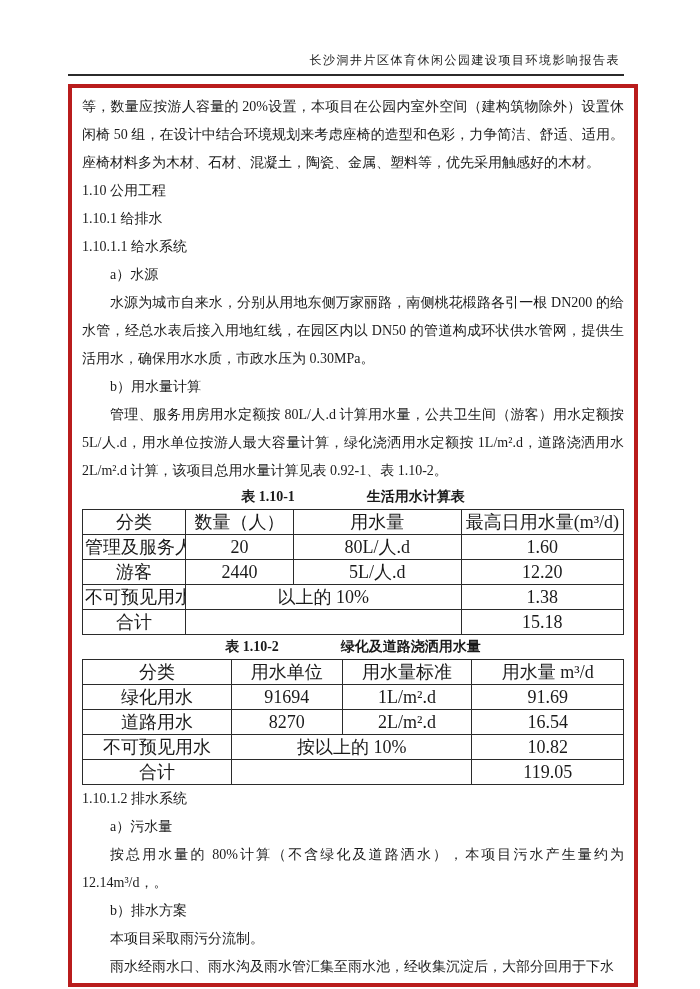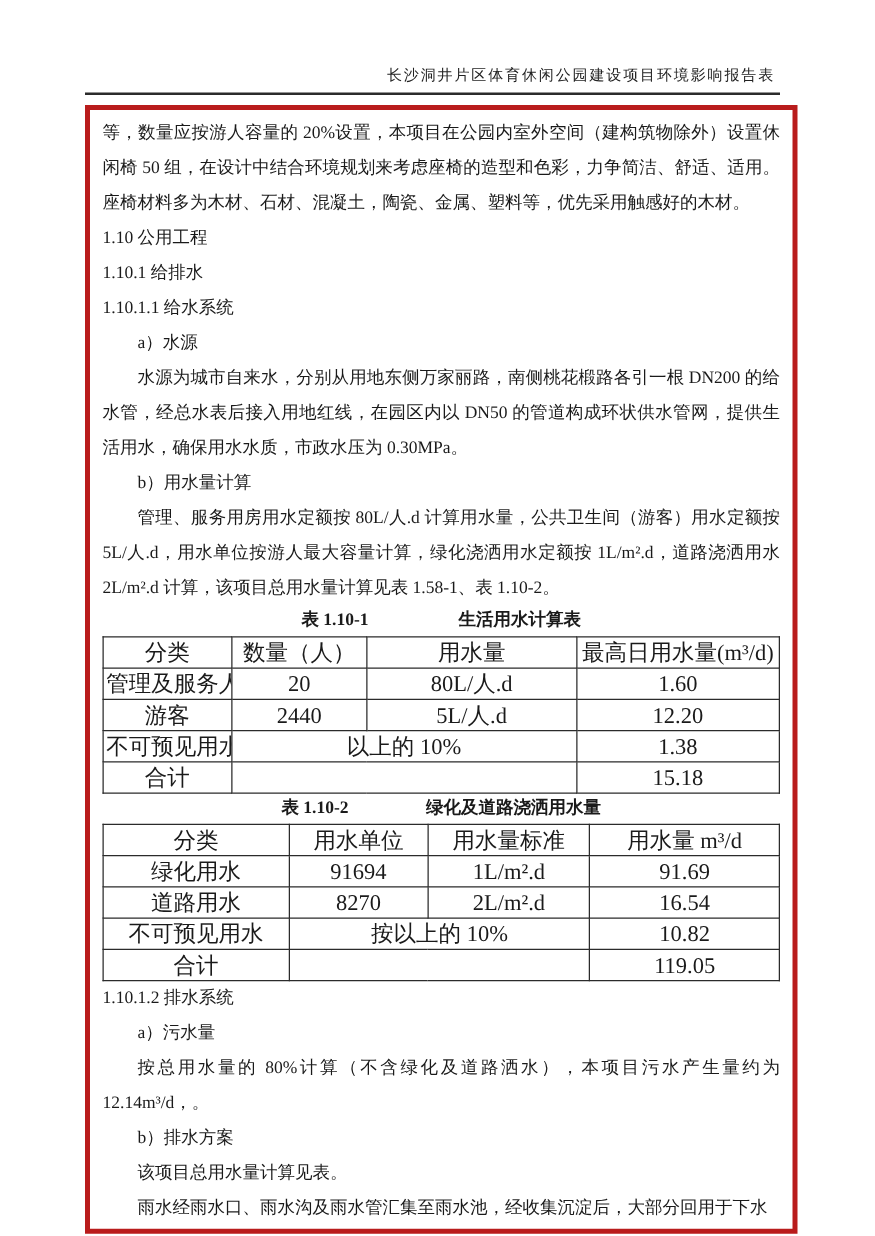--- a/index.html
+++ b/index.html
@@ -53,21 +53,21 @@
   <p class="ln">等，数量应按游人容量的 20%设置，本项目在公园内室外空间（建构筑物除外）设置休闲椅 50 组，在设计中结合环境规划来考虑座椅的造型和色彩，力争简洁、舒适、适用。座椅材料多为木材、石材、混凝土，陶瓷、金属、塑料等，优先采用触感好的木材。</p>
 
   <p class="ln">1.10 公用工程</p>
   <p class="ln">1.10.1 给排水</p>
   <p class="ln">1.10.1.1 给水系统</p>
 
   <p class="ln sub">a）水源</p>
   <p class="ln indent">水源为城市自来水，分别从用地东侧万家丽路，南侧桃花椴路各引一根 DN200 的给水管，经总水表后接入用地红线，在园区内以 DN50 的管道构成环状供水管网，提供生活用水，确保用水水质，市政水压为 0.30MPa。</p>
 
   <p class="ln sub">b）用水量计算</p>
-  <p class="ln indent">管理、服务用房用水定额按 80L/人.d 计算用水量，公共卫生间（游客）用水定额按 5L/人.d，用水单位按游人最大容量计算，绿化浇洒用水定额按 1L/m².d，道路浇洒用水 2L/m².d 计算，该项目总用水量计算见表 1.58-1、表 1.10-2。</p>
+  <p class="ln indent">管理、服务用房用水定额按 80L/人.d 计算用水量，公共卫生间（游客）用水定额按 5L/人.d，用水单位按游人最大容量计算，绿化浇洒用水定额按 1L/m².d，道路浇洒用水 2L/m².d 计算，该项目总用水量计算见表 0.92-1、表 1.10-2。</p>
 
   <div class="tbl-caption">
     <span>表 1.10-1</span>
     <span>生活用水计算表</span>
   </div>
 
   <table class="t1">
     <colgroup>
         <col style="width:19%">
         <col style="width:20%">
@@ -152,18 +152,18 @@
 
   <p class="ln">1.10.1.2 排水系统</p>
 
   <p class="ln sub">a）污水量</p>
   <p class="ln">
     <span class="stretch-line">按总用水量的 80%计算（不含绿化及道路洒水），本项目污水产生量约为</span>
     <span class="plain-line">12.14m³/d，。</span>
   </p>
 
   <p class="ln sub">b）排水方案</p>
-  <p class="ln indent">该项目总用水量计算见表。</p>
+  <p class="ln indent">本项目采取雨污分流制。</p>
   <p class="ln indent">雨水经雨水口、雨水沟及雨水管汇集至雨水池，经收集沉淀后，大部分回用于下水</p>
 
 </div>
 
 <div class="page-num">10</div>
 
 </body></html>

